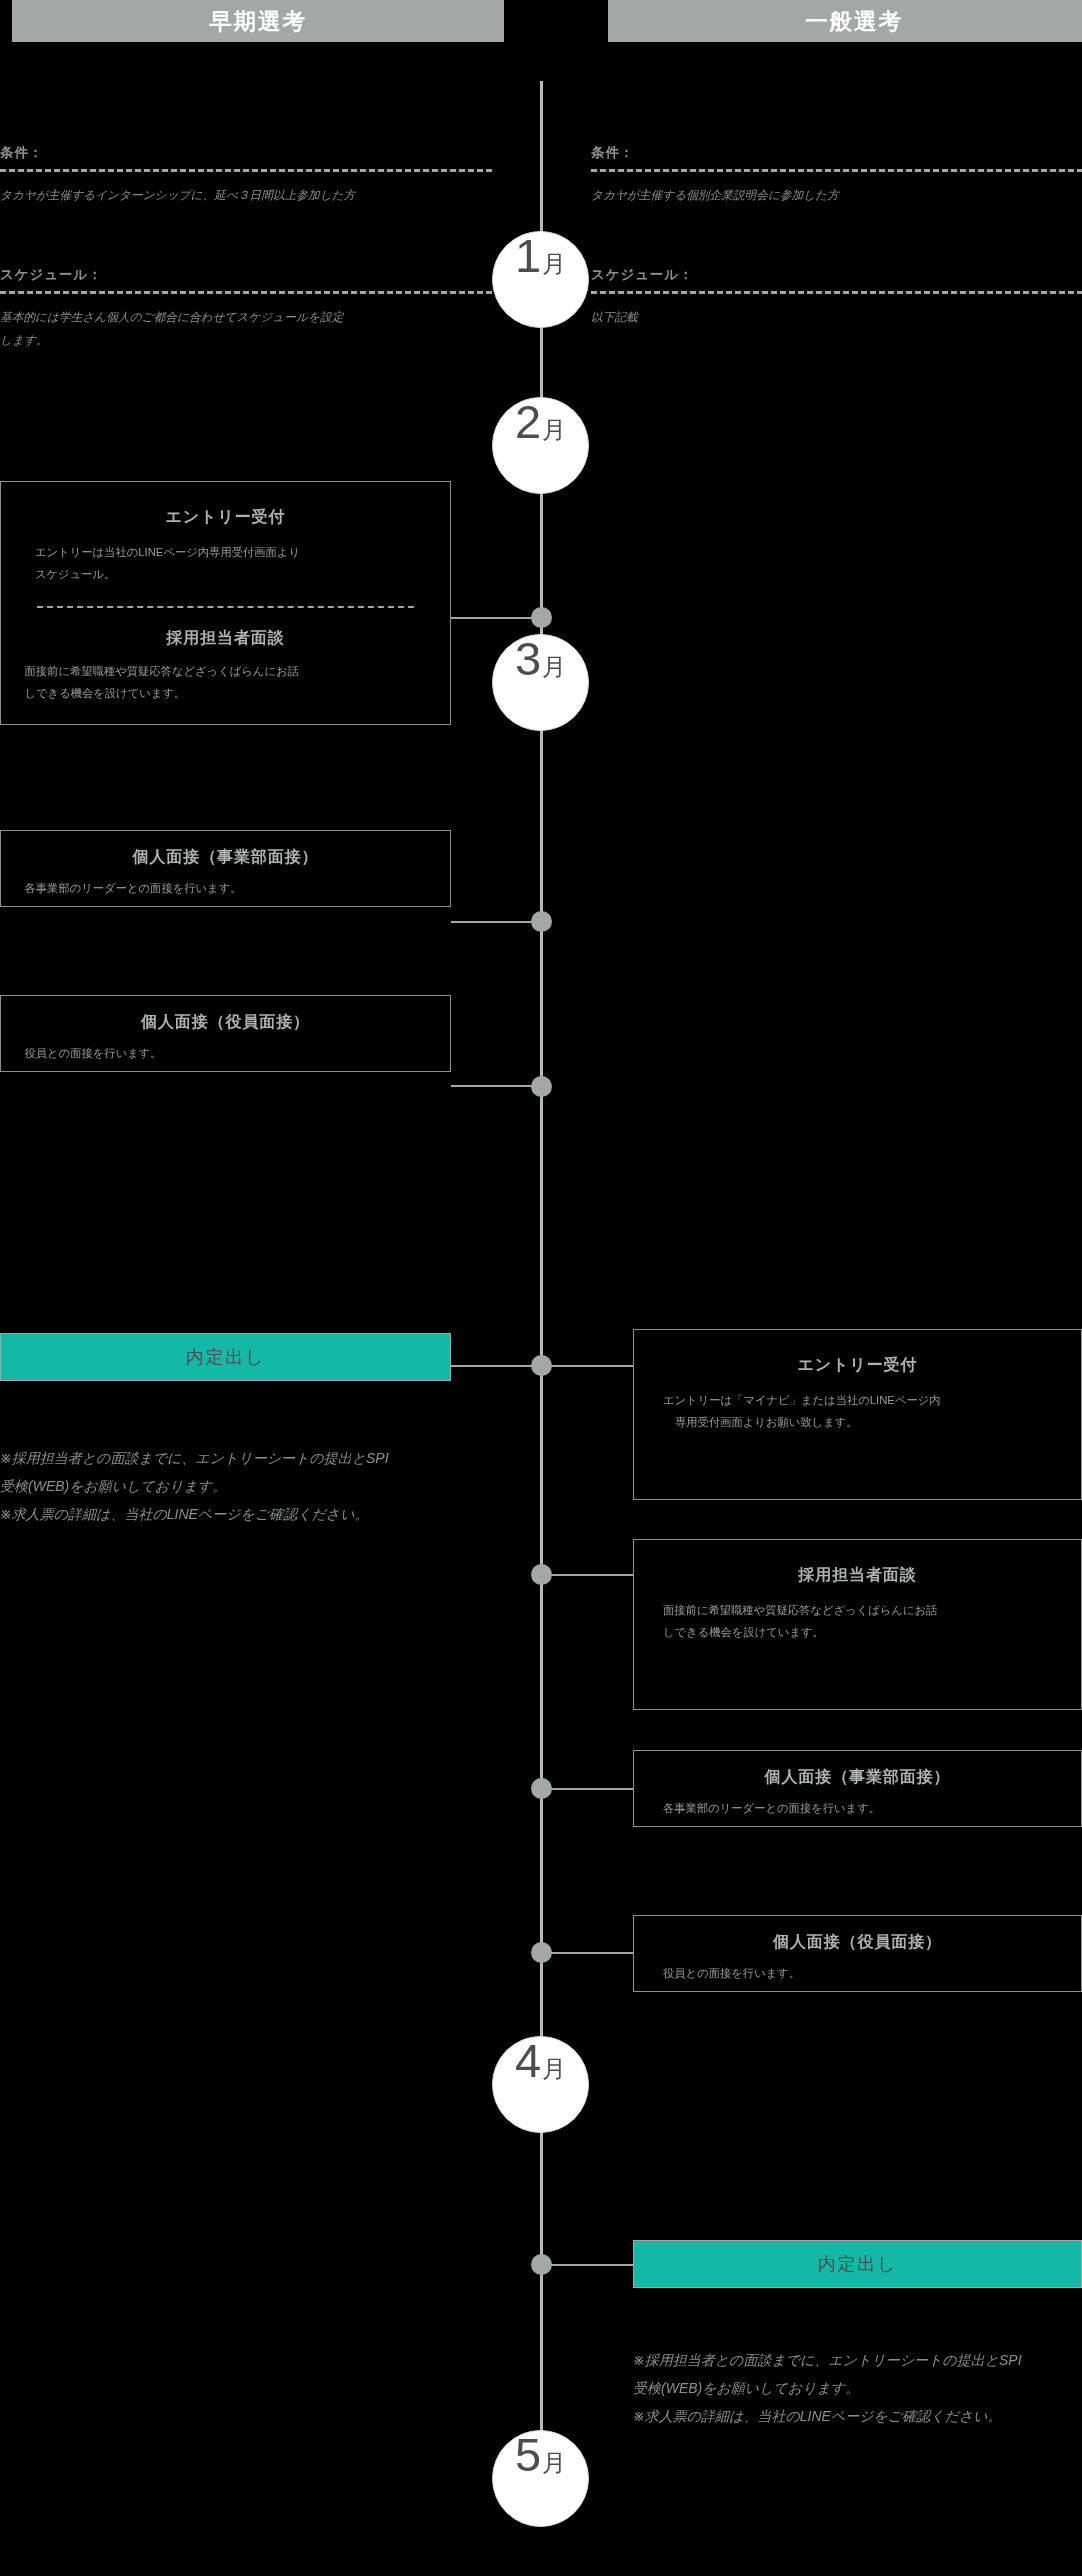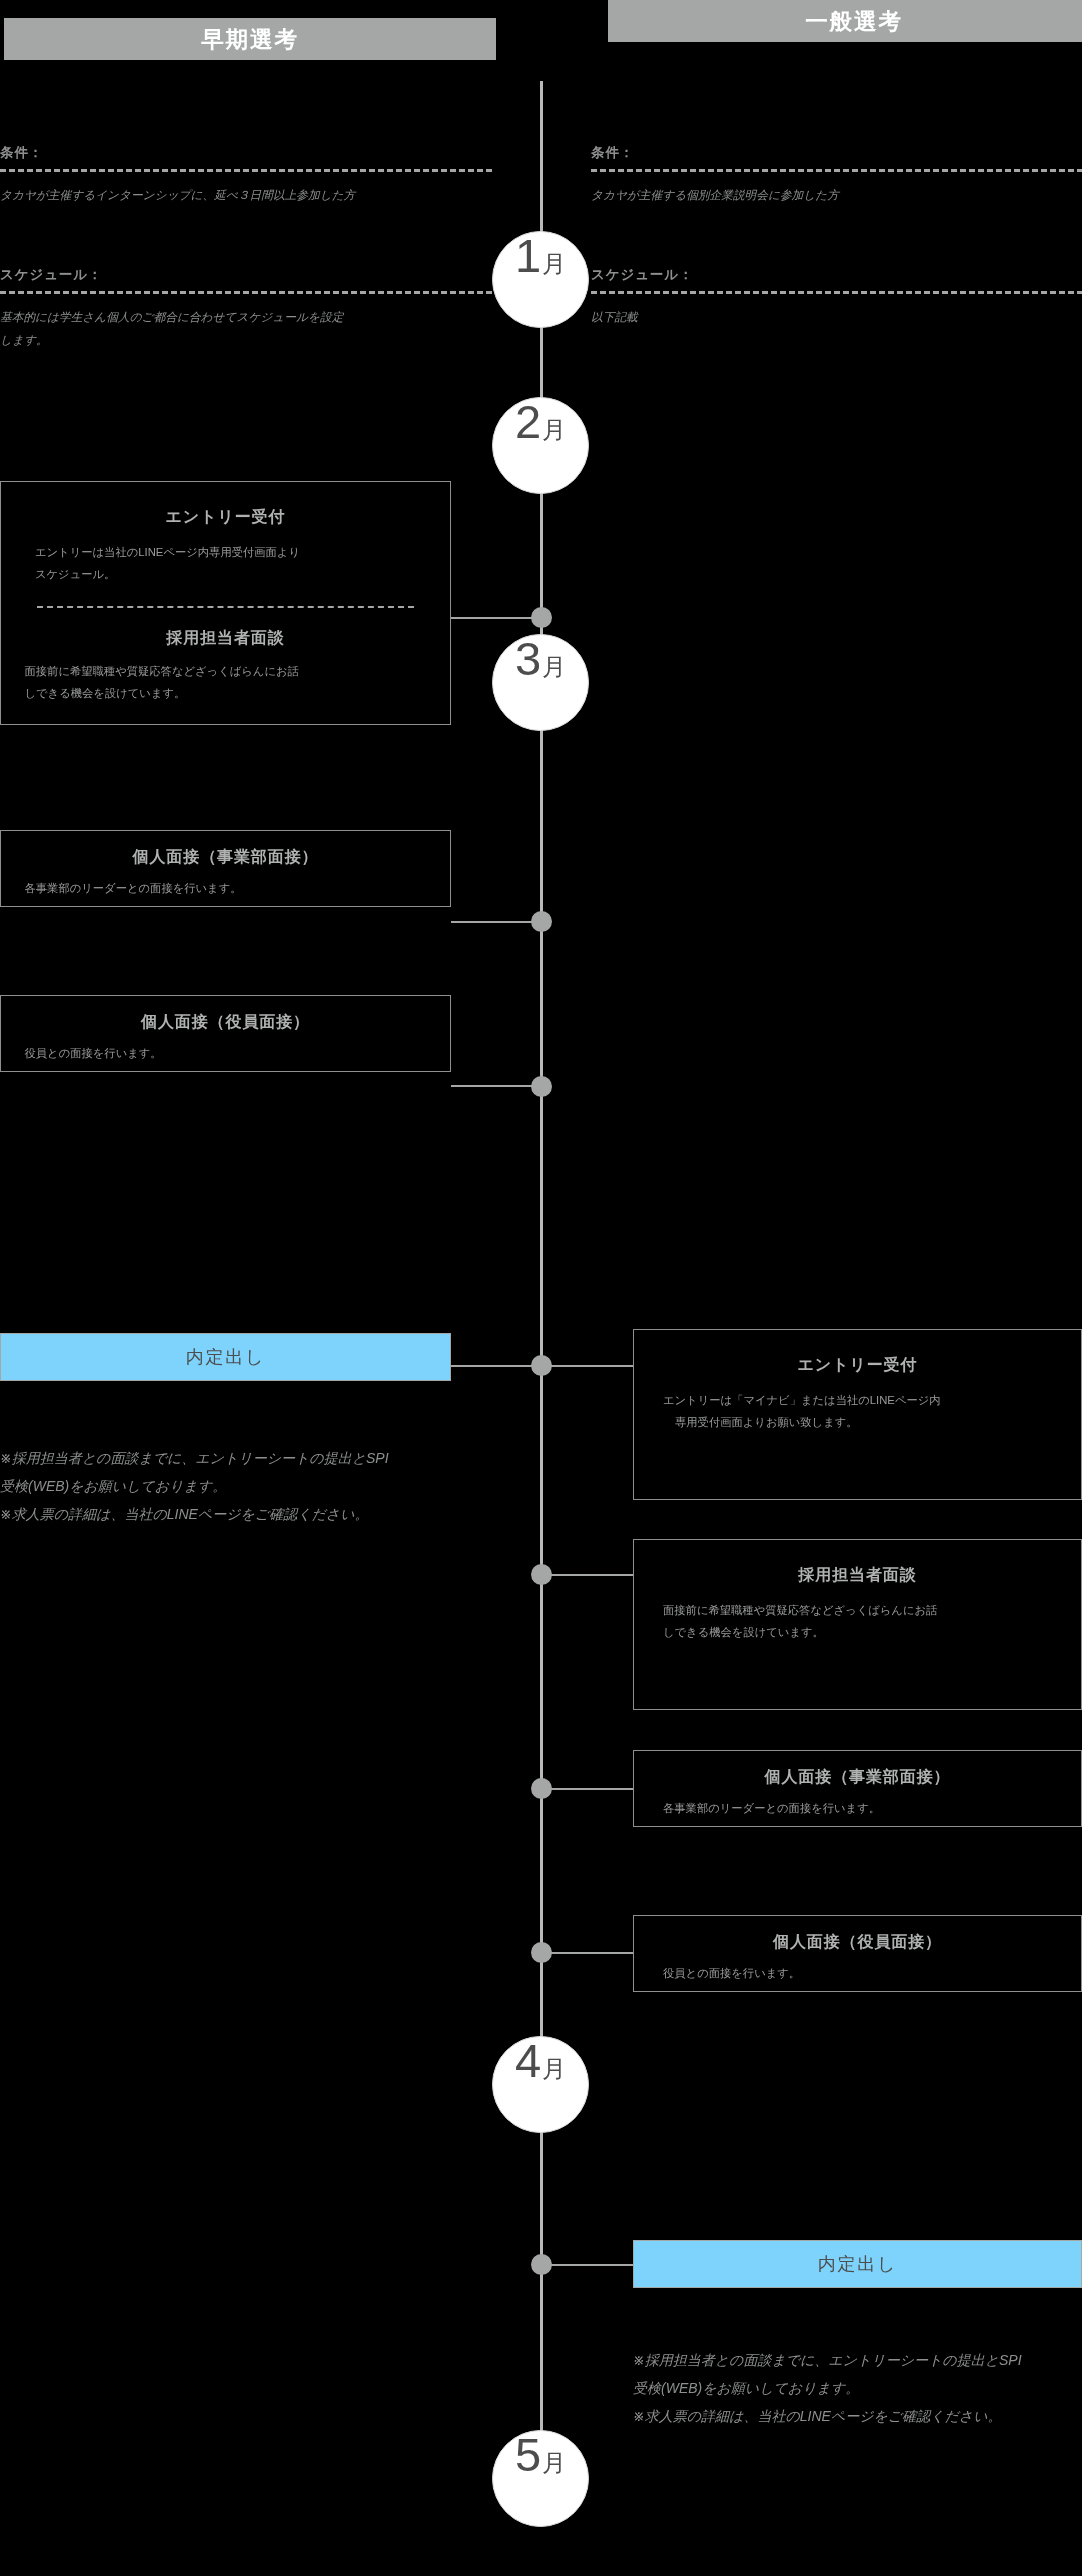--- a/index.html
+++ b/index.html
@@ -22,21 +22,21 @@
     background: #a5a7a6;
     color: #ffffff;
     font-size: 22.6px;
     font-weight: bold;
     letter-spacing: 1.8px;
     display: flex;
     align-items: center;
     justify-content: center;
     top: 0;
   }
-  .col-header.left  { left: 4px;   width: 492px; margin-top: 18px; }
+  .col-header.left  { left: 12px;   width: 492px; }
   .col-header.right { left: 608px; width: 492px; }
 
   
   .timeline-axis {
     position: absolute;
     left: 540px;
     top: 81px;
     width: 2.7px;
     height: 2436px;
     background: #b8bab9;
@@ -127,21 +127,21 @@
   .card-divider {
     height: 0;
     border-top: 2.7px dashed #a5a7a6;
   }
 
   
   .offer-box {
     position: absolute;
     border: 1.8px solid #a5a7a6;
     box-sizing: border-box;
-    background: #7dd3fc;
+    background: #14b8a6;
     display: flex;
     align-items: center;
     justify-content: center;
   }
   .offer-label {
     color: #4d4d4d;
     font-size: 18px;
     font-weight: 500;
     letter-spacing: 1.8px;
   }

